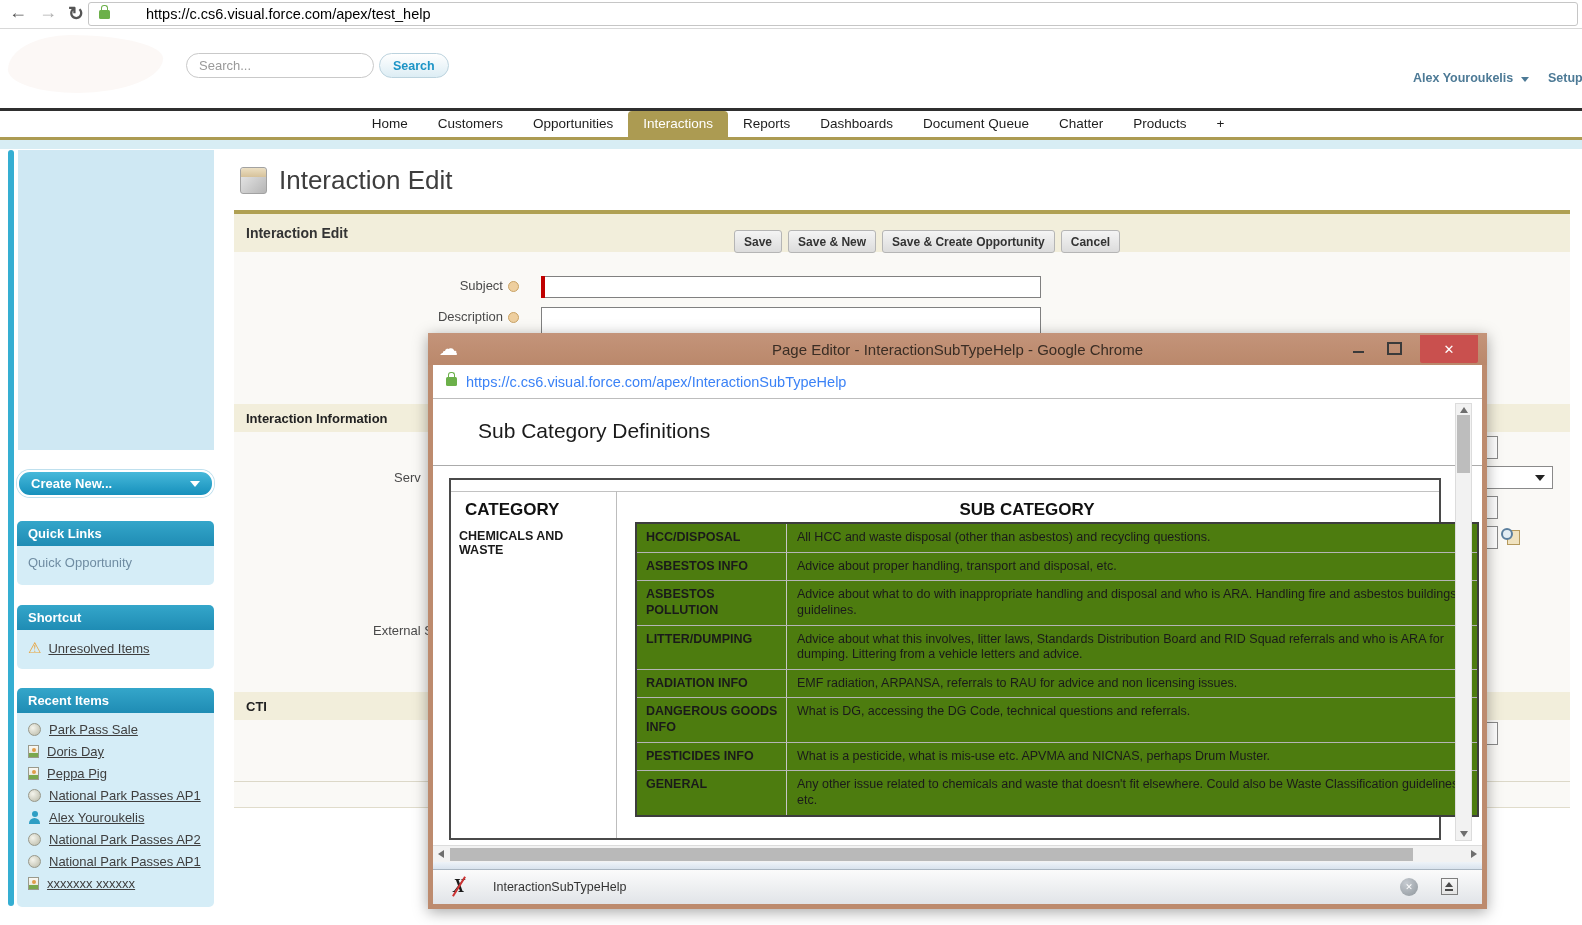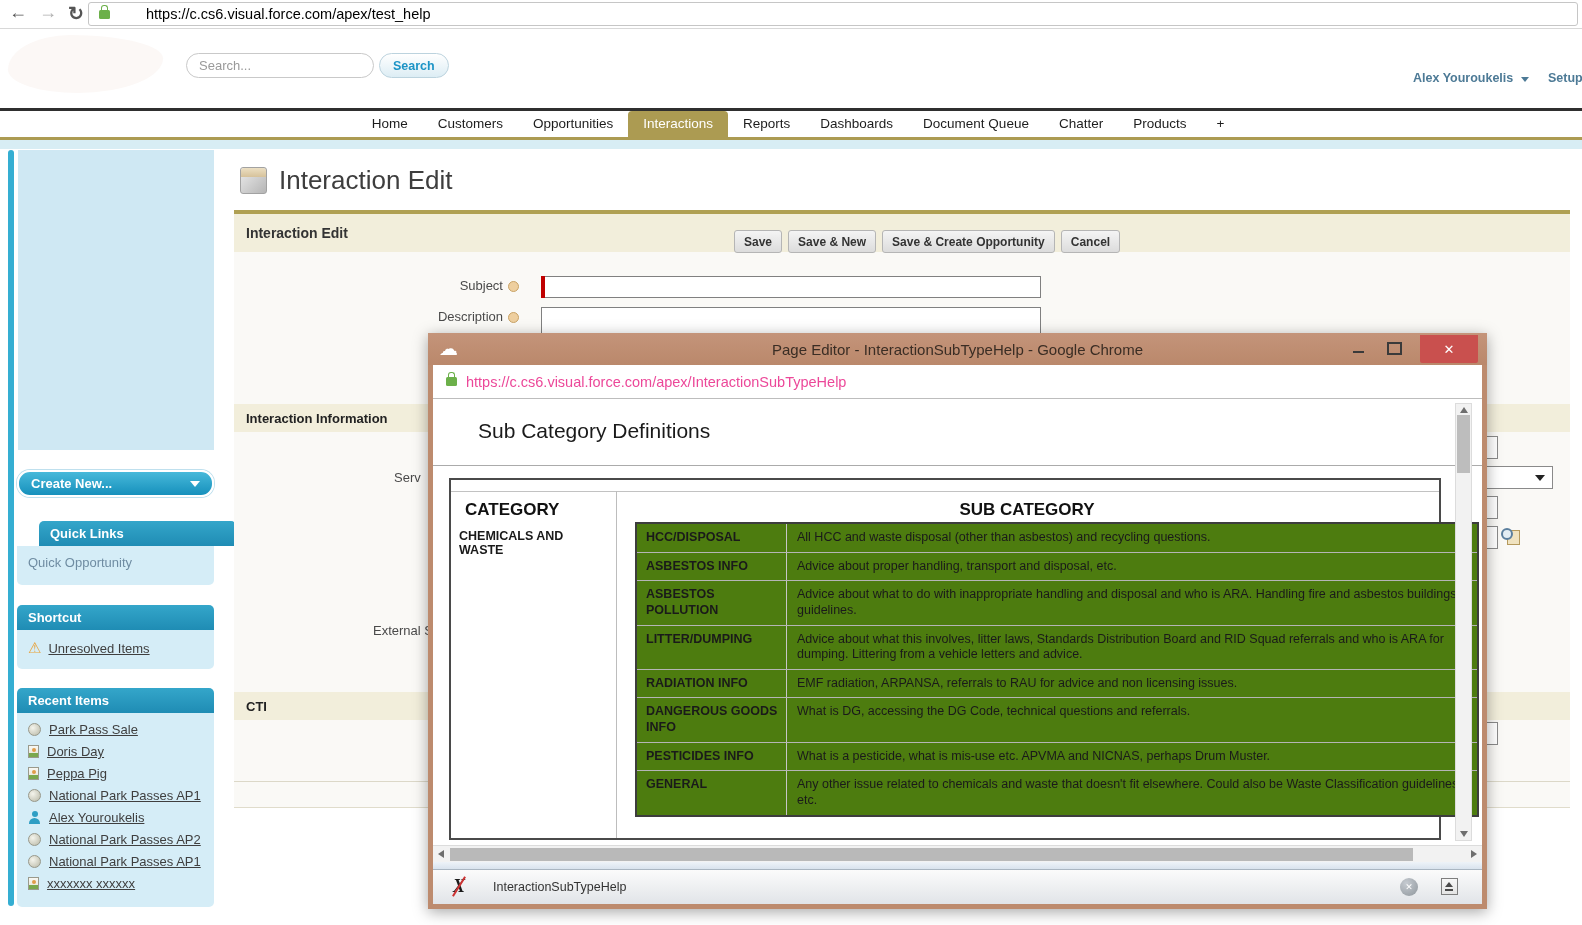--- a/index.html
+++ b/index.html
@@ -84,21 +84,21 @@
   .cloud-icon{position:absolute;left:11px;top:4px;color:#fff;font-size:19px;}
   .cloud-icon::before{content:"\2601";}
   .popup-title{width:100%;text-align:center;font-size:15px;color:#3a2d24;}
   .win-ctrl{position:absolute;top:0;height:30px;display:flex;align-items:center;justify-content:center;cursor:pointer;}
   .win-min{right:114px;width:30px;} .win-min::before{content:"";width:11px;height:2px;background:#3a3a3a;margin-top:8px;}
   .win-max{right:78px;width:30px;} .win-max::before{content:"";width:11px;height:9px;border:2px solid #3a3a3a;background:transparent;}
   .win-close{right:9px;width:58px;height:28px;top:2px;background:#c9504e;border-radius:0 0 2px 2px;color:#fff;font-size:13px;}
   .win-close::before{content:"\2715";}
   .popup-client{position:absolute;left:5px;top:32px;width:1049px;height:539px;background:#fff;display:flex;flex-direction:column;}
   .popup-urlbar{height:34px;background:#fff;border-bottom:1px solid #bdbdbd;display:flex;align-items:center;padding-left:13px;gap:9px;}
-  .popup-url-text{font-size:14.5px;color:#ec4899;}
+  .popup-url-text{font-size:14.5px;color:#3b82f6;}
   .popup-content{position:relative;height:446px;background:#fff;}
   .popup-heading{position:absolute;left:45px;top:20px;font-size:21px;color:#1a1a1a;}
   .heading-rule{position:absolute;left:0;top:66px;width:100%;height:1px;background:#ababab;}
   .outer-table{position:absolute;left:16px;top:79px;width:992px;height:362px;border:2px solid #4a4a4a;background:#fff;}
   .ot-topline{position:absolute;left:0;top:11px;width:100%;height:1px;background:#c2c2c2;}
   .ot-coldiv{position:absolute;left:165px;top:11px;width:1px;height:calc(100% - 11px);background:#bdbdbd;}
   .ot-h1{position:absolute;left:14px;top:20px;font-size:17px;font-weight:bold;color:#111;}
   .ot-h2{position:absolute;left:166px;top:20px;width:820px;text-align:center;font-size:17px;font-weight:bold;color:#111;}
   .ot-cat{position:absolute;left:8px;top:49px;width:152px;font-size:12.5px;font-weight:bold;color:#1a1a1a;}
   .inner-table{position:absolute;left:184px;top:42px;width:844px;border:2px solid #3d3d3d;background:#4d7c0f;}
@@ -167,21 +167,21 @@
   <div class="blue-band"></div>
 
   <div class="side-strip"></div>
   <div class="side-panel-empty"></div>
 
   <div class="create-new-btn">
     <span>Create New...</span>
     <span class="create-new-caret"></span>
   </div>
 
-  <div class="side-hdr" style="top:521px;margin-left:22px;">Quick Links</div>
+  <div class="side-hdr" style="top:521px;">Quick Links</div>
   <div class="side-body" style="top:546px;height:39px;">
     <span class="plain-link">Quick Opportunity</span>
   </div>
 
   <div class="side-hdr" style="top:605px;">Shortcut</div>
   <div class="side-body" style="top:630px;height:39px;">
     <span class="warning-icon"></span><span class="u-link">Unresolved Items</span>
   </div>
 
   <div class="side-hdr" style="top:688px;">Recent Items</div>

